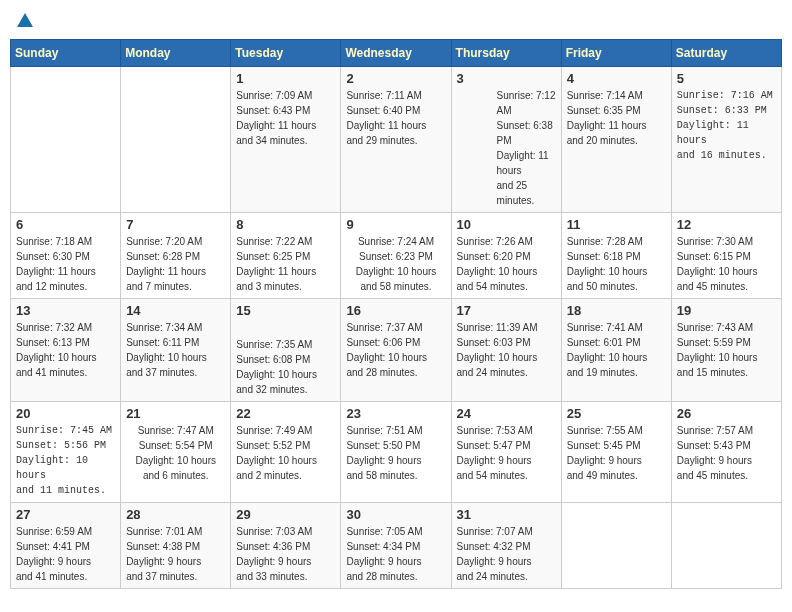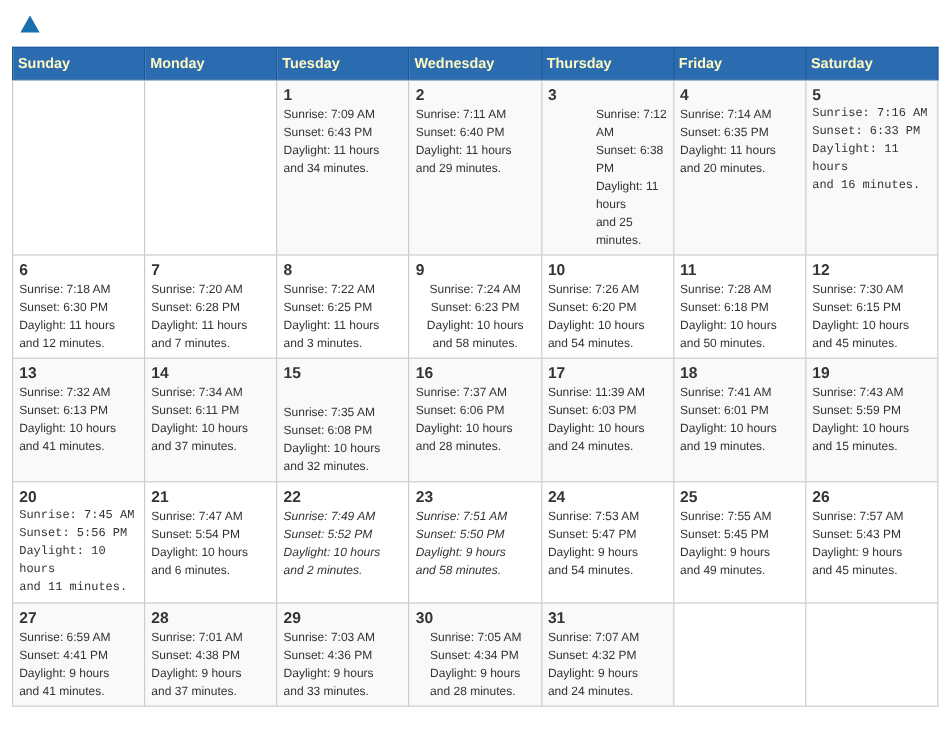--- a/index.html
+++ b/index.html
@@ -257,35 +257,35 @@
       <tr>
         <td>
           <span class="day-num">20</span>
           <div class="day-info" style="white-space: pre-line; font-family: Liberation Mono, monospace;">Sunrise: 7:45 AM
 Sunset: 5:56 PM
 Daylight: 10 hours
 and 11 minutes.</div>
         </td>
         <td>
           <span class="day-num">21</span>
-          <div class="day-info" style="white-space: pre-line;">Sunrise: 7:47 AM
+          <div class="day-info" style="white-space: pre-line; text-align: center;">Sunrise: 7:47 AM
 Sunset: 5:54 PM
 Daylight: 10 hours
 and 6 minutes.</div>
         </td>
         <td>
           <span class="day-num">22</span>
-          <div class="day-info" style="white-space: pre-line; font-style: italic;">Sunrise: 7:49 AM
+          <div class="day-info" style="white-space: pre-line;">Sunrise: 7:49 AM
 Sunset: 5:52 PM
 Daylight: 10 hours
 and 2 minutes.</div>
         </td>
         <td>
           <span class="day-num">23</span>
-          <div class="day-info" style="white-space: pre-line; font-style: italic;">Sunrise: 7:51 AM
+          <div class="day-info" style="white-space: pre-line;">Sunrise: 7:51 AM
 Sunset: 5:50 PM
 Daylight: 9 hours
 and 58 minutes.</div>
         </td>
         <td>
           <span class="day-num">24</span>
           <div class="day-info" style="white-space: pre-line;">Sunrise: 7:53 AM
 Sunset: 5:47 PM
 Daylight: 9 hours
 and 54 minutes.</div>
@@ -322,21 +322,21 @@
         </td>
         <td>
           <span class="day-num">29</span>
           <div class="day-info" style="white-space: pre-line;">Sunrise: 7:03 AM
 Sunset: 4:36 PM
 Daylight: 9 hours
 and 33 minutes.</div>
         </td>
         <td>
           <span class="day-num">30</span>
-          <div class="day-info" style="white-space: pre-line; margin-left: 12px;">Sunrise: 7:05 AM
+          <div class="day-info" style="white-space: pre-line;">Sunrise: 7:05 AM
 Sunset: 4:34 PM
 Daylight: 9 hours
 and 28 minutes.</div>
         </td>
         <td>
           <span class="day-num">31</span>
           <div class="day-info" style="white-space: pre-line;">Sunrise: 7:07 AM
 Sunset: 4:32 PM
 Daylight: 9 hours
 and 24 minutes.</div>

